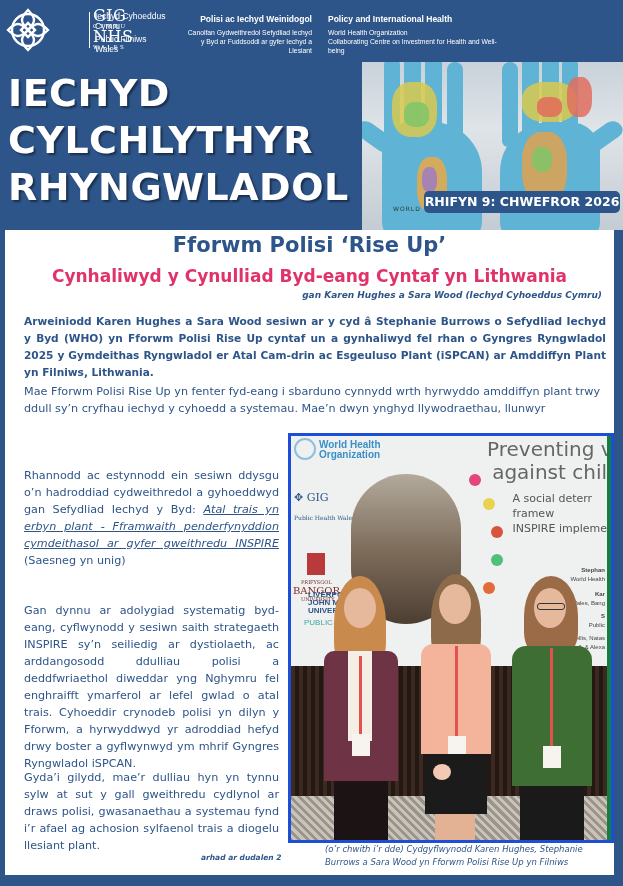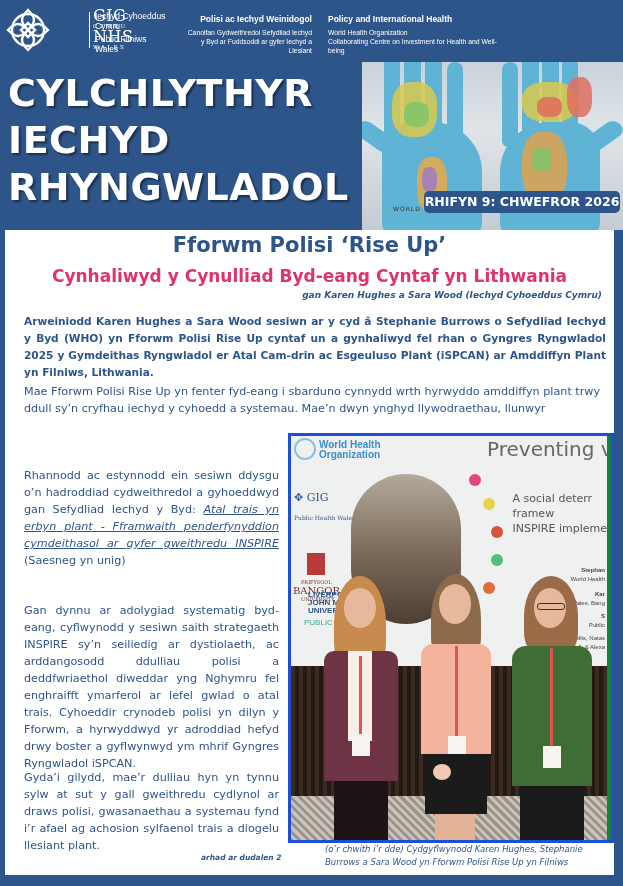--- a/index.html
+++ b/index.html
@@ -110,22 +110,22 @@
     <div class="d">Canolfan Gydweithredol Sefydliad Iechyd y Byd ar Fuddsoddi ar gyfer Iechyd a Llesiant</div>
   </div>
   <div class="cc-eng">
     <div class="t">Policy and International Health</div>
     <div class="d">World Health Organization</div>
     <div class="d">Collaborating Centre on Investment for Health and Well-being</div>
   </div>
 </div>
 
 <div class="masthead-title">
+  <div>IECHYD</div>
   <div>CYLCHLYTHYR</div>
-  <div>IECHYD</div>
   <div>RHYNGWLADOL</div>
 </div>
 
 <div class="hero-img">
 
   <div class="hand" style="left:20px; top:60px; width:100px; height:120px; border-radius:30px 50px 20px 20px;"></div>
   <div class="hand" style="left:22px; top:-5px; width:16px; height:90px;"></div>
   <div class="hand" style="left:42px; top:-15px; width:17px; height:95px;"></div>
   <div class="hand" style="left:63px; top:-10px; width:17px; height:90px;"></div>
   <div class="hand" style="left:85px; top:0px; width:16px; height:85px;"></div>
@@ -171,20 +171,21 @@
 
   <div class="photo">
     <div class="slide">
       <div class="globe"></div>
       <div class="who" style="left:28px;">
         <div>World Health</div>
         <div>Organization</div>
       </div>
       <div class="title">
         <div>Preventing viol</div>
+        <div>against chil</div>
       </div>
       <div class="sub">
         <div>A social deterr</div>
         <div>framew</div>
         <div>INSPIRE impleme</div>
       </div>
       <div class="logo2">
         <div style="font-size:11px;">✥ GIG</div>
         <div style="margin-top:10px;">Public Health Wales</div>
       </div>

